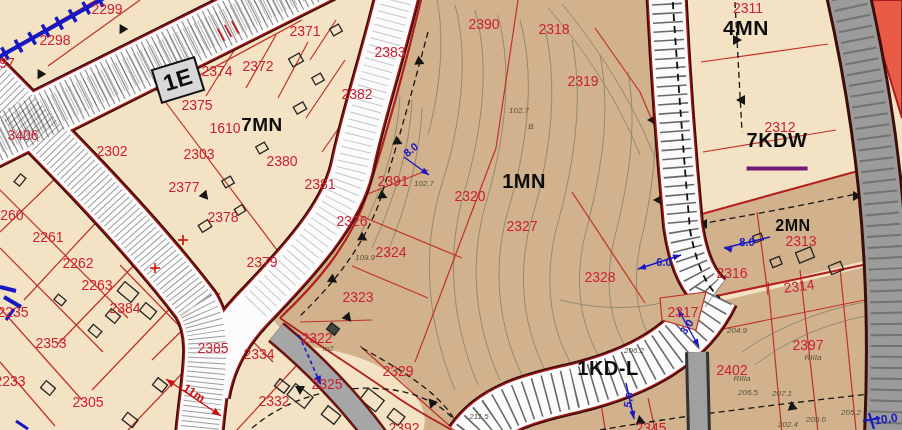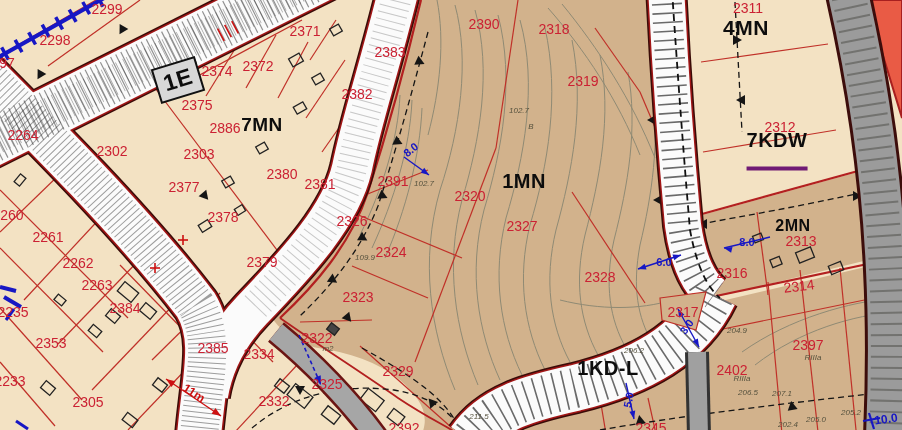--- a/index.html
+++ b/index.html
@@ -330,32 +330,32 @@
       <span class="zone-label" style="left: 178px; top: 80px; font-size: 23px; transform: translate(-50%, -50%) rotate(-17deg);">1E</span>
       <span class="zone-label" style="left: 262px; top: 124px; font-size: 19px; transform: translate(-50%, -50%) rotate(0deg);">7MN</span>
       <span class="zone-label" style="left: 524px; top: 181px; font-size: 20px; transform: translate(-50%, -50%) rotate(0deg);">1MN</span>
       <span class="zone-label" style="left: 746px; top: 27px; font-size: 21px; transform: translate(-50%, -50%) rotate(0deg);">4MN</span>
       <span class="zone-label u" style="left: 777px; top: 150px; font-size: 20px; transform: translate(-50%, -50%) rotate(0deg);">7KDW</span>
       <span class="zone-label" style="left: 793px; top: 226px; font-size: 16px; transform: translate(-50%, -50%) rotate(0deg);">2MN</span>
       <span class="zone-label" style="left: 608px; top: 368px; font-size: 20px; transform: translate(-50%, -50%) rotate(0deg);">1KD-L</span>
       <span class="parcel-label" style="left: 7px; top: 63px; transform: translate(-50%, -50%) rotate(0deg);">97</span>
       <span class="parcel-label" style="left: 107px; top: 9px; transform: translate(-50%, -50%) rotate(0deg);">2299</span>
       <span class="parcel-label" style="left: 55px; top: 40px; transform: translate(-50%, -50%) rotate(0deg);">2298</span>
-      <span class="parcel-label" style="left: 23px; top: 135px; transform: translate(-50%, -50%) rotate(0deg);">2264</span>
+      <span class="parcel-label" style="left: 23px; top: 135px; transform: translate(-50%, -50%) rotate(0deg);">3406</span>
       <span class="parcel-label" style="left: 112px; top: 151px; transform: translate(-50%, -50%) rotate(0deg);">2302</span>
       <span class="parcel-label" style="left: 199px; top: 154px; transform: translate(-50%, -50%) rotate(0deg);">2303</span>
       <span class="parcel-label" style="left: 305px; top: 31px; transform: translate(-50%, -50%) rotate(0deg);">2371</span>
       <span class="parcel-label" style="left: 258px; top: 66px; transform: translate(-50%, -50%) rotate(0deg);">2372</span>
       <span class="parcel-label" style="left: 217px; top: 71px; transform: translate(-50%, -50%) rotate(0deg);">2374</span>
       <span class="parcel-label" style="left: 390px; top: 52px; transform: translate(-50%, -50%) rotate(0deg);">2383</span>
       <span class="parcel-label" style="left: 357px; top: 94px; transform: translate(-50%, -50%) rotate(0deg);">2382</span>
       <span class="parcel-label" style="left: 320px; top: 136px; transform: translate(-50%, -50%) rotate(0deg); margin-top: 48px;">2381</span>
-      <span class="parcel-label" style="left: 282px; top: 174px; transform: translate(-50%, -50%) rotate(0deg);">2380</span>
+      <span class="parcel-label" style="left: 282px; top: 161px; transform: translate(-50%, -50%) rotate(0deg);">2380</span>
       <span class="parcel-label" style="left: 197px; top: 105px; transform: translate(-50%, -50%) rotate(0deg);">2375</span>
-      <span class="parcel-label" style="left: 225px; top: 128px; transform: translate(-50%, -50%) rotate(0deg);">2886</span>
+      <span class="parcel-label" style="left: 225px; top: 128px; transform: translate(-50%, -50%) rotate(0deg);">1610</span>
       <span class="parcel-label" style="left: 184px; top: 187px; transform: translate(-50%, -50%) rotate(0deg);">2377</span>
       <span class="parcel-label" style="left: 223px; top: 217px; transform: translate(-50%, -50%) rotate(0deg);">2378</span>
       <span class="parcel-label" style="left: 262px; top: 262px; transform: translate(-50%, -50%) rotate(0deg); text-align: right;">2379</span>
       <span class="parcel-label" style="left: 484px; top: 24px; transform: translate(-50%, -50%) rotate(0deg);">2390</span>
       <span class="parcel-label" style="left: 554px; top: 29px; transform: translate(-50%, -50%) rotate(0deg);">2318</span>
       <span class="parcel-label" style="left: 583px; top: 81px; transform: translate(-50%, -50%) rotate(0deg);">2319</span>
       <span class="parcel-label" style="left: 748px; top: 8px; transform: translate(-50%, -50%) rotate(0deg);">2311</span>
       <span class="parcel-label" style="left: 780px; top: 127px; transform: translate(-50%, -50%) rotate(0deg);">2312</span>
       <span class="parcel-label" style="left: 8px; top: 215px; transform: translate(-50%, -50%) rotate(0deg);">2260</span>
       <span class="parcel-label" style="left: 48px; top: 237px; transform: translate(-50%, -50%) rotate(0deg);">2261</span>

